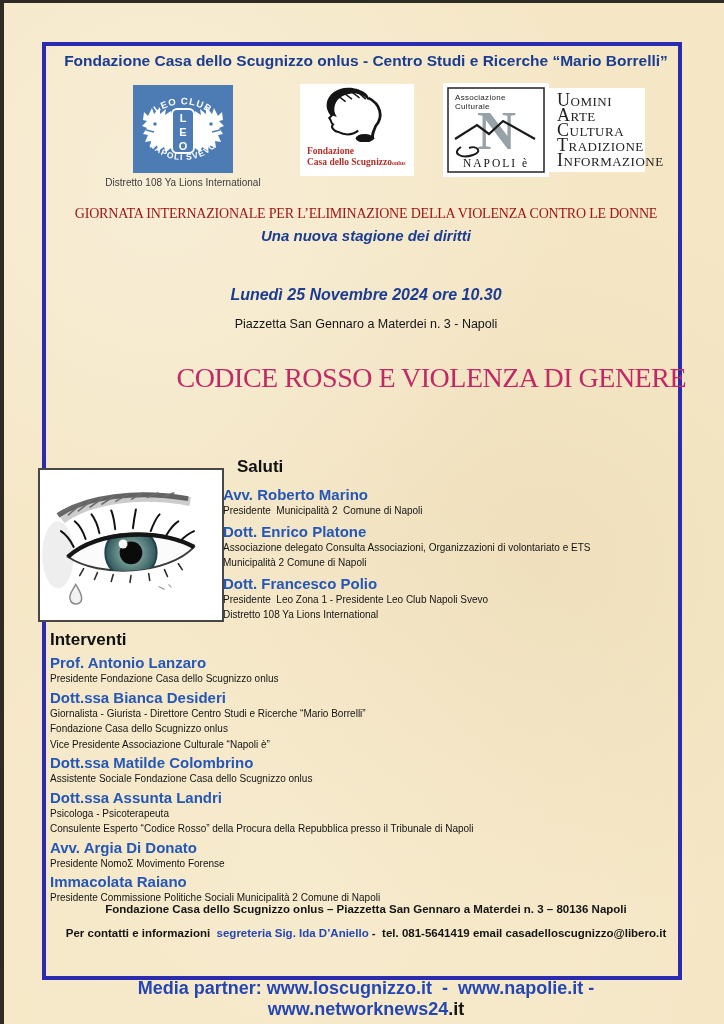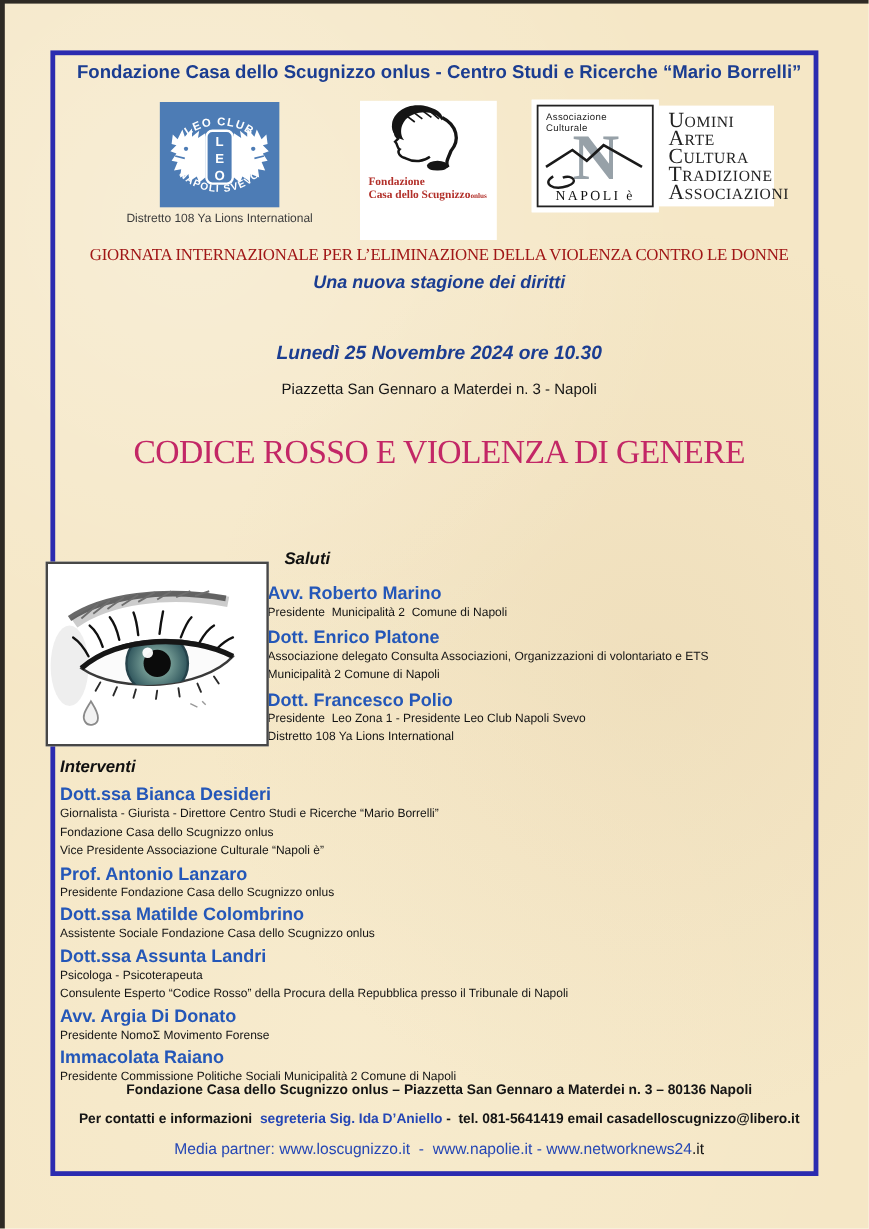--- a/index.html
+++ b/index.html
@@ -12,46 +12,46 @@
       radial-gradient(circle at 40% 85%, rgba(255,250,235,.20), transparent 45%),
       #f5e7c6;
   }
   .edge-left{position:absolute;left:0;top:0;width:4px;height:100%;background:#2e2a24;}
   .edge-top{position:absolute;left:0;top:0;width:100%;height:3px;background:#2e2a24;}
   .frame{position:absolute;left:42px;top:42px;width:632px;height:930px;border:4px solid #2b2bb0;}
   .cline{position:absolute;left:46px;width:640px;text-align:center;}
   .header-title{top:52px;font-size:15.5px;font-weight:bold;color:#1b3d91;}
   .leo-logo{position:absolute;left:133px;top:85px;width:100px;height:88px;}
   .leo-caption{position:absolute;left:92px;top:177px;width:182px;text-align:center;font-size:10px;color:#3c3c3c;}
-  .scugnizzo-logo{position:absolute;left:300px;top:84px;width:114px;height:116px;background:#fff;text-align:center;}
+  .scugnizzo-logo{position:absolute;left:300px;top:84px;width:114px;height:92px;background:#fff;text-align:center;}
   .scugnizzo-logo .txt{font-family:"Liberation Serif",serif;font-weight:bold;color:#b2302a;font-size:9.5px;line-height:10.5px;text-align:left;padding-left:7px;}
   .scugnizzo-logo .onlus{font-size:6px;}
   .napolie-logo{position:absolute;left:443px;top:83px;width:106px;height:94px;background:#fff;}
   .napolie-side{position:absolute;left:549px;top:88px;width:96px;height:84px;background:#fff;padding:5px 0 0 8px;box-sizing:border-box;}
   .napolie-side .ln{font-family:"Liberation Serif",serif;font-variant:small-caps;font-size:18px;line-height:15px;letter-spacing:.5px;color:#222;}
   .banner1{top:206px;font-family:"Liberation Serif",serif;font-size:14px;letter-spacing:-.2px;color:#a01616;}
   .banner2{top:227px;font-size:15px;font-weight:bold;font-style:italic;color:#1b3d91;}
   .ev-date{top:286px;font-size:16px;font-weight:bold;font-style:italic;color:#1b3d91;}
   .ev-loc{top:317px;font-size:12.5px;color:#141414;}
-  .ev-title{top:362px;font-family:"Liberation Serif",serif;font-size:28px;letter-spacing:-.5px;color:#c32766;}
+  .ev-title{top:362px;font-family:"Liberation Serif",serif;font-size:28px;letter-spacing:-.5px;color:#c32766;text-align:right;}
   .eye-box{position:absolute;left:38px;top:468px;width:182px;height:150px;background:#fff;border:2px solid #474747;z-index:2;}
-  .sec-heading{position:absolute;font-size:14px;font-weight:bold;font-style:italic;color:#101010;}
+  .sec-heading{position:absolute;font-size:17px;font-weight:bold;color:#101010;}
   .saluti-h{left:237px;top:457px;}
   .interventi-h{left:50px;top:630px;}
   .plist{position:absolute;}
   .saluti-l{left:223px;top:487px;width:436px;}
   .interventi-l{left:50px;top:655px;width:612px;}
   .person{margin-bottom:3px;}
   .saluti-l .person{margin-bottom:5px;}
   .pname{font-size:15px;font-weight:bold;color:#2457b8;line-height:16px;}
   .prole{font-size:10px;color:#141414;line-height:15.5px;white-space:pre-wrap;}
   .f1{top:903px;font-size:11.5px;font-weight:bold;color:#141414;}
   .f2{top:927px;font-size:11.5px;font-weight:bold;color:#141414;white-space:pre-wrap;}
   .f2 .sec{color:#2446b5;}
-  .f3{top:950px;font-size:13px;font-weight:normal;color:#2446b5;white-space:pre-wrap;}
+  .f3{top:978px;font-size:18px;font-weight:bold;color:#2446b5;white-space:pre-wrap;}
   .f3 .dark{color:#141414;}
 </style>
 </head>
 <body>
 
 <div class="page">
   <div class="edge-top"></div>
   <div class="edge-left"></div>
   <div class="frame"></div>
 
@@ -103,21 +103,21 @@
     <text x="34" y="66" font-family="Liberation Serif,serif" font-size="54" font-weight="bold" fill="#97a1a8">N</text>
     <path d="M12,56 L34,42 L46,51 L60,38 L92,56" fill="none" stroke="#1a1a1a" stroke-width="2.2"></path>
     <path d="M18,64 C8,70 18,76 30,72 C40,69 34,62 26,65" fill="none" stroke="#1a1a1a" stroke-width="2"></path>
     <text x="53" y="84" text-anchor="middle" font-family="Liberation Serif,serif" font-size="11.5" letter-spacing="2" fill="#111111">NAPOLI è</text>
   </svg>
   <div class="napolie-side">
     <div class="ln">Uomini</div>
     <div class="ln">Arte</div>
     <div class="ln">Cultura</div>
     <div class="ln">Tradizione</div>
-    <div class="ln">Associazioni</div>
+    <div class="ln">Informazione</div>
   </div>
 
   <div class="cline banner1">GIORNATA INTERNAZIONALE PER L’ELIMINAZIONE DELLA VIOLENZA CONTRO LE DONNE</div>
   <div class="cline banner2">Una nuova stagione dei diritti</div>
 
   <div class="cline ev-date">Lunedì 25 Novembre 2024 ore 10.30</div>
   <div class="cline ev-loc">Piazzetta San Gennaro a Materdei n. 3 - Napoli</div>
   <div class="cline ev-title">CODICE ROSSO E VIOLENZA DI GENERE</div>
 
   <div class="eye-box">
@@ -166,30 +166,30 @@
     <div class="person">
       <div class="pname">Dott. Francesco Polio</div>
       <div class="prole">Presidente  Leo Zona 1 - Presidente Leo Club Napoli Svevo</div>
       <div class="prole">Distretto 108 Ya Lions International</div>
     </div>
   </div>
 
   <div class="sec-heading interventi-h">Interventi</div>
   <div class="plist interventi-l">
     <div class="person">
+      <div class="pname">Prof. Antonio Lanzaro</div>
+      <div class="prole">Presidente Fondazione Casa dello Scugnizzo onlus</div>
+    </div>
+    <div class="person">
       <div class="pname">Dott.ssa Bianca Desideri</div>
       <div class="prole">Giornalista - Giurista - Direttore Centro Studi e Ricerche “Mario Borrelli”</div>
       <div class="prole">Fondazione Casa dello Scugnizzo onlus</div>
       <div class="prole">Vice Presidente Associazione Culturale “Napoli è”</div>
     </div>
     <div class="person">
-      <div class="pname">Prof. Antonio Lanzaro</div>
-      <div class="prole">Presidente Fondazione Casa dello Scugnizzo onlus</div>
-    </div>
-    <div class="person">
       <div class="pname">Dott.ssa Matilde Colombrino</div>
       <div class="prole">Assistente Sociale Fondazione Casa dello Scugnizzo onlus</div>
     </div>
     <div class="person">
       <div class="pname">Dott.ssa Assunta Landri</div>
       <div class="prole">Psicologa - Psicoterapeuta</div>
       <div class="prole">Consulente Esperto “Codice Rosso” della Procura della Repubblica presso il Tribunale di Napoli</div>
     </div>
     <div class="person">
       <div class="pname">Avv. Argia Di Donato</div>

